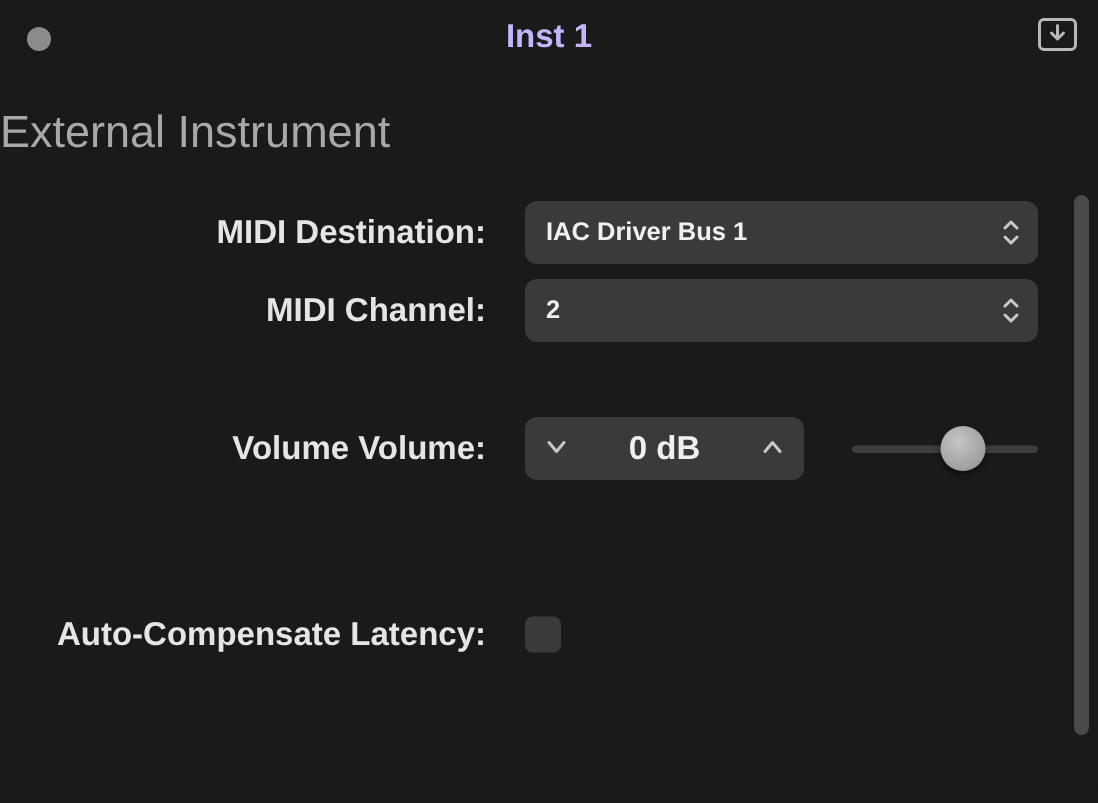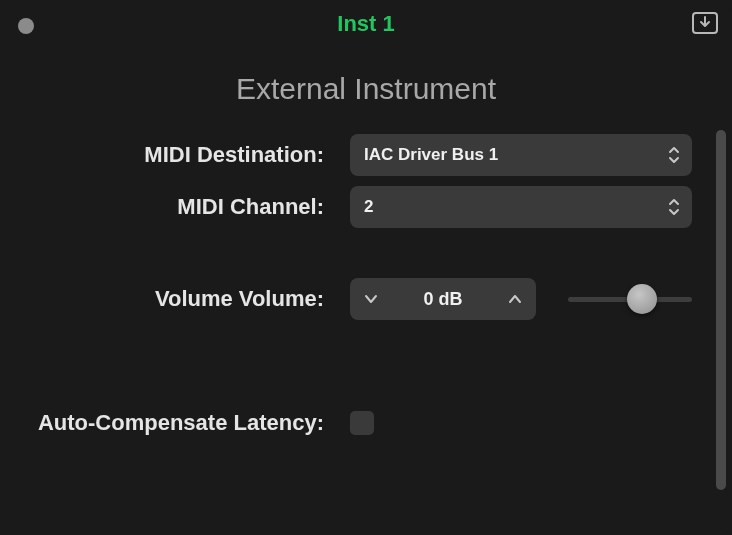--- a/index.html
+++ b/index.html
@@ -28,30 +28,30 @@
   .dot {
     position: absolute;
     left: 18px; top: 18px;
     width: 16px; height: 16px;
     border-radius: 50%;
     background: #8b8b8b;
   }
   .title {
     font-size: 22px;
     font-weight: 700;
-    color: #22c55e;
+    color: #c4b5fd;
   }
   .download-icon {
     position: absolute;
     right: 14px; top: 12px;
     width: 26px; height: 22px;
     color: #b8b8b8;
   }
   .plugin-title {
-    text-align: center;
+    text-align: left;
     font-size: 30px;
     font-weight: 400;
     color: #a8a8a8;
     margin-top: 24px;
     margin-bottom: 28px;
   }
   .content {
     padding: 0 40px 0 30px;
     position: relative;
   }
@@ -96,21 +96,21 @@
     width: 186px;
     height: 42px;
     background: #3a3a3a;
     border-radius: 8px;
     display: flex;
     align-items: center;
     padding: 0 14px;
     position: relative;
   }
   .stepper-text {
-    font-size: 18px;
+    font-size: 22px;
     font-weight: 600;
     color: #f0f0f0;
     position: absolute;
     left: 50%; transform: translateX(-50%);
   }
   .chev {
     color: #c8c8c8;
     font-size: 16px;
   }
   .chev.left { position: absolute; left: 14px; }

